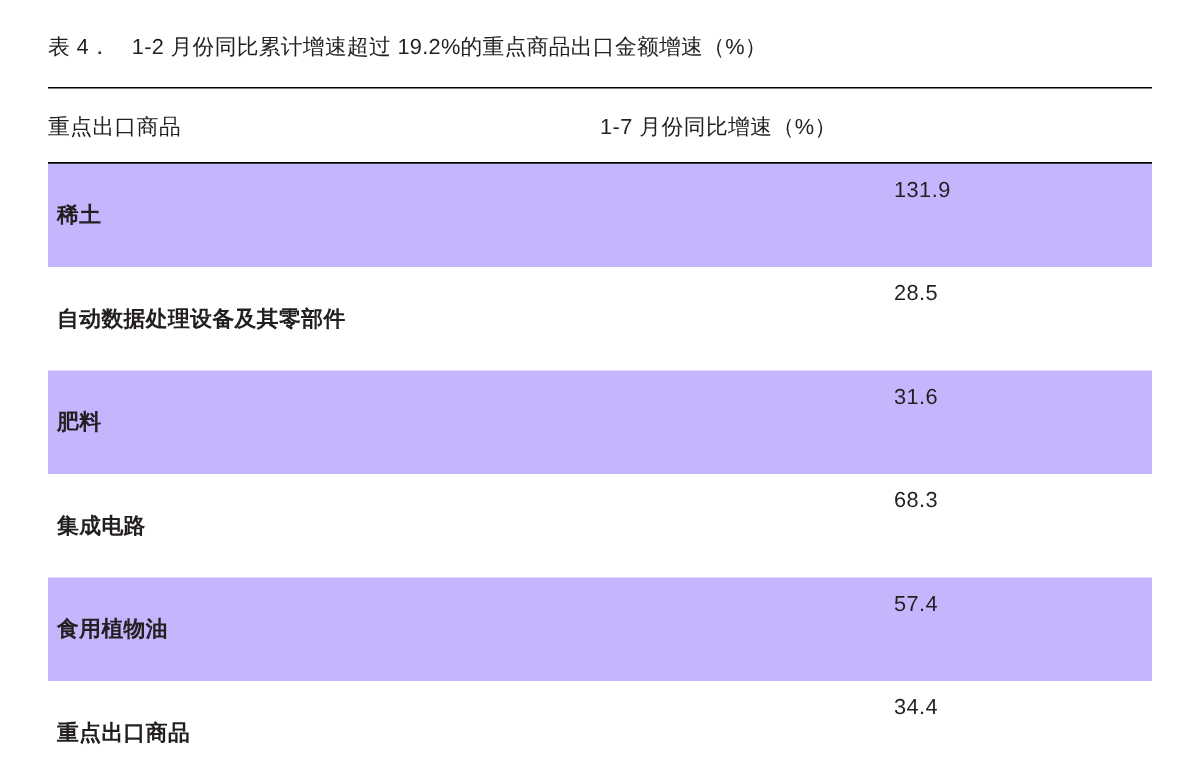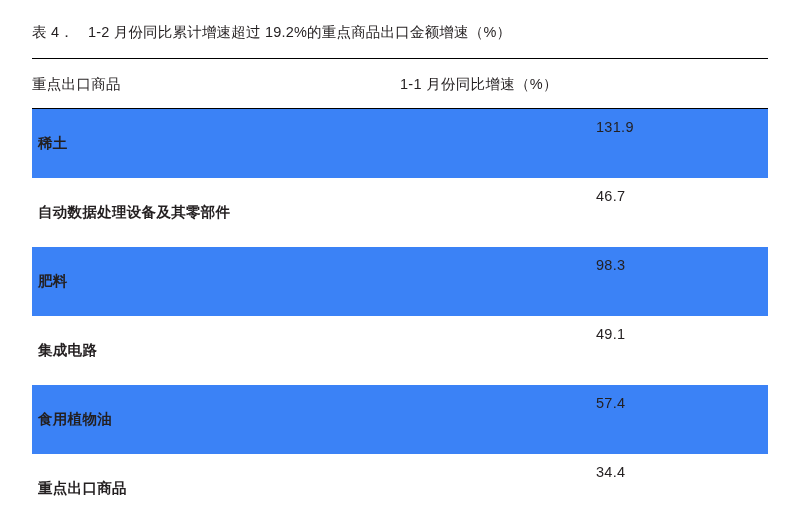--- a/index.html
+++ b/index.html
@@ -56,21 +56,21 @@
     width: 50%;
   }
   tbody td {
     font-size: 14.5px;
     color: #231f20;
     height: 58px;
     vertical-align: middle;
     letter-spacing: 0.3px;
   }
   tbody tr.shaded td {
-    background: #3b82f6;
+    background: #c4b5fd;
   }
   tbody td.name {
     font-weight: bold;
     padding-left: 6px;
     text-align: left;
     margin-left: 28px;
   }
   
   tbody td.name span {
     display: inline-block;
@@ -89,39 +89,39 @@
 <div class="page">
 
   <div class="table-title">
     <span>表 4．</span><span class="title-gap"></span><span>1-2 月份同比累计增速超过 19.2%的重点商品出口金额增速（%）</span>
   </div>
 
   <table class="tbl">
     <thead>
       <tr>
         <th class="col-name">重点出口商品</th>
-        <th class="col-val">1-1 月份同比增速（%）</th>
+        <th class="col-val">1-7 月份同比增速（%）</th>
       </tr>
     </thead>
     <tbody>
       <tr class="shaded">
         <td class="name"><span>稀土</span></td>
         <td class="val">131.9</td>
       </tr>
       <tr>
         <td class="name"><span>自动数据处理设备及其零部件</span></td>
-        <td class="val">46.7</td>
+        <td class="val">28.5</td>
       </tr>
       <tr class="shaded">
         <td class="name"><span>肥料</span></td>
-        <td class="val">98.3</td>
+        <td class="val">31.6</td>
       </tr>
       <tr>
         <td class="name"><span>集成电路</span></td>
-        <td class="val">49.1</td>
+        <td class="val">68.3</td>
       </tr>
       <tr class="shaded">
         <td class="name"><span>食用植物油</span></td>
         <td class="val">57.4</td>
       </tr>
       <tr>
         <td class="name"><span>重点出口商品</span></td>
         <td class="val">34.4</td>
       </tr>
     </tbody>

